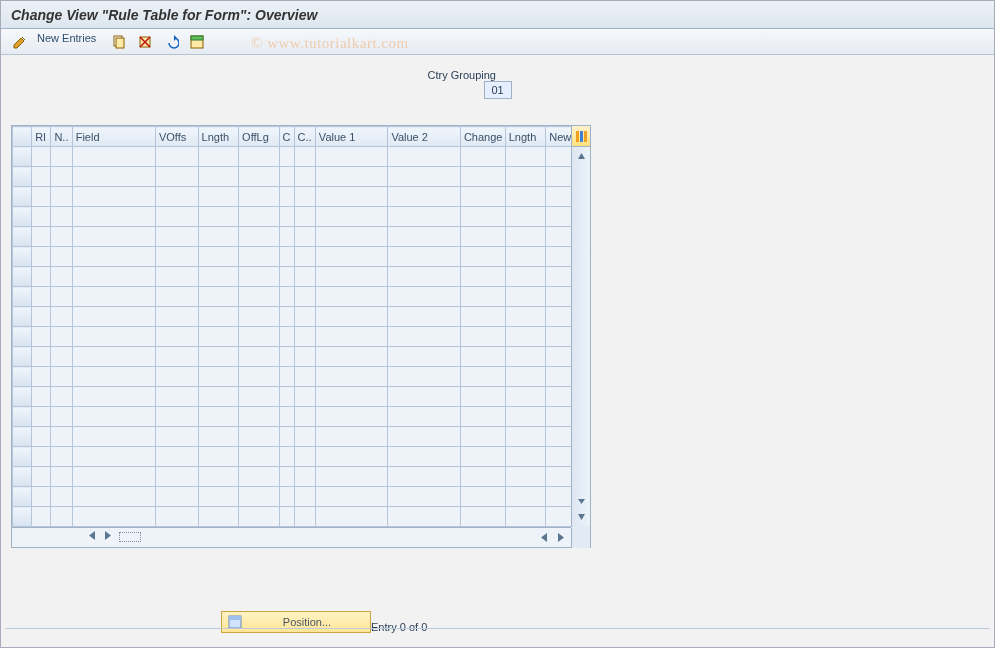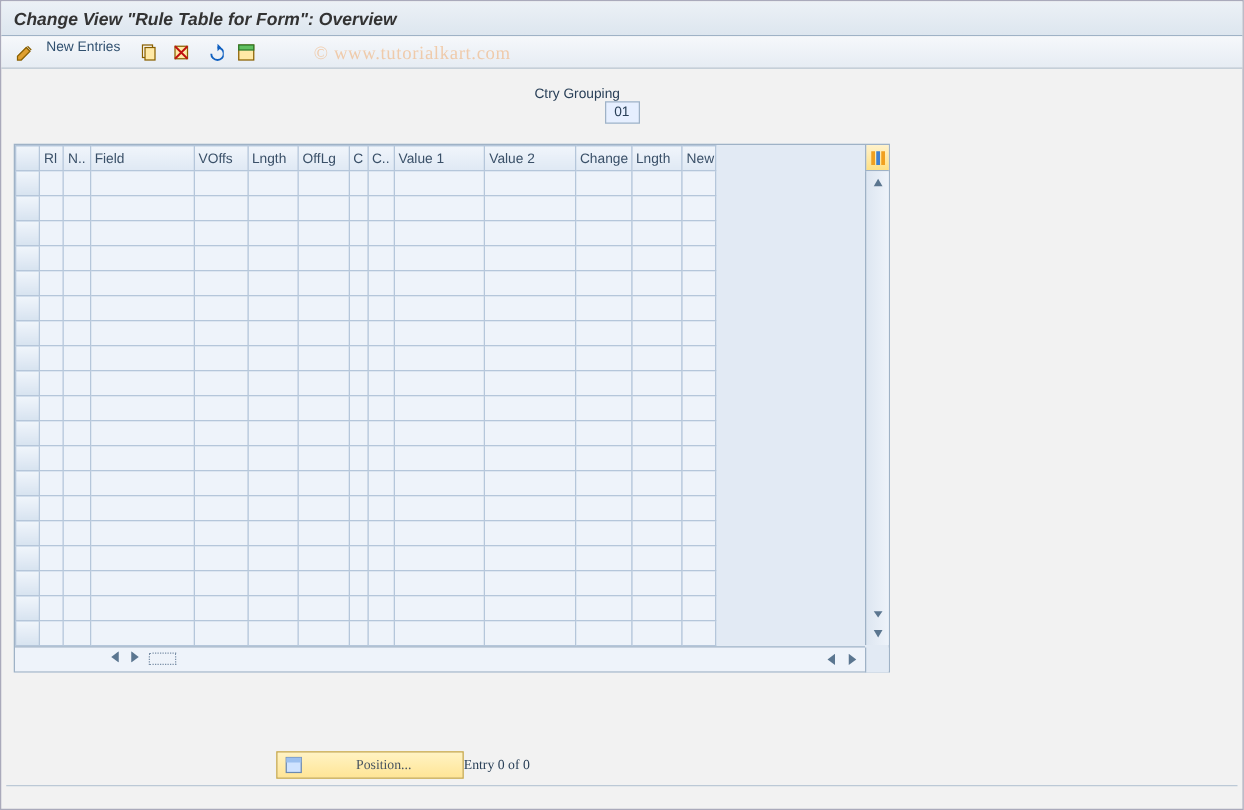--- a/index.html
+++ b/index.html
@@ -45,22 +45,22 @@
     .criteria { padding:14px 10px 6px; }
     .critrow { display:flex; align-items:center; height:22px;flex-direction:column; }
     .critlbl { width:140px; color:#2a4058; }
     .critval {
       width:28px; height:22px; line-height:16px;
       border:1px solid #9fb2c6; background:#e6efff;
       text-align:center; color:#2a4058;
     }
     
     .tablewrap {
-      margin:18px 10px 0;
-      width:701px;
+      margin:28px 10px 0;
+      width:580px;
       border:1px solid #9fb2c6;
       background:#e2eaf4;
       position:relative;
     }
     .grid { border-collapse:collapse; table-layout:fixed; width:561px; }
     .grid th, .grid td {
       border:1px solid #b5c6da;
       height:20px; padding:0 3px;
       font-size:11px; color:#3a5068;
       overflow:hidden; white-space:nowrap;
@@ -102,22 +102,22 @@
       position:relative;
       margin-right:19px;
     }
     .hscroll .corner{ position:absolute; right:-19px; top:0; width:19px; height:20px; background:#e2eaf4; border-left:1px solid #9fb2c6;}
     .hbtn{
       width:13px; height:15px; display:inline-flex; align-items:center; justify-content:center;
       cursor:default;
     }
     
     .footer {
-      position:absolute; left:0; bottom:24px;
-      width:100%; display:flex; align-items:center;font-family:Liberation Serif, serif;
+      position:absolute; left:0; bottom:14px;
+      width:100%; display:flex; align-items:flex-end;
     }
     .posbtn{
       margin-left:220px;
       width:150px; height:22px;
       background:linear-gradient(#fff3c4,#ffe596);
       border:1px solid #c8a642;
       display:flex; align-items:center;
       padding:0 6px; color:#4a5560;
     }
     .posbtn svg{ margin-right:8px; }

